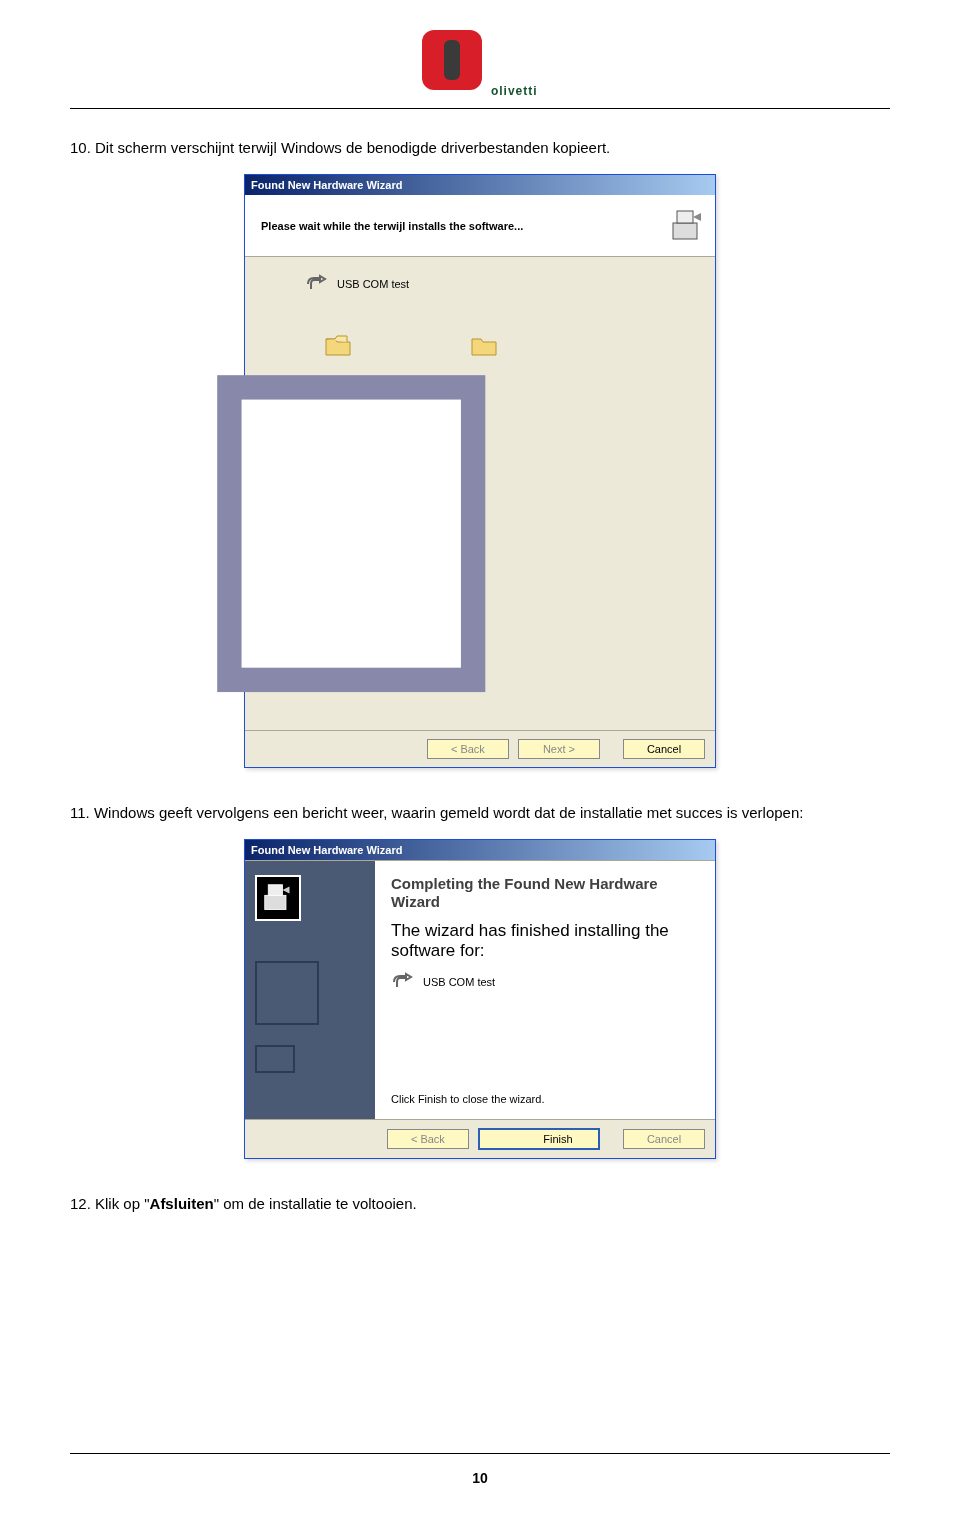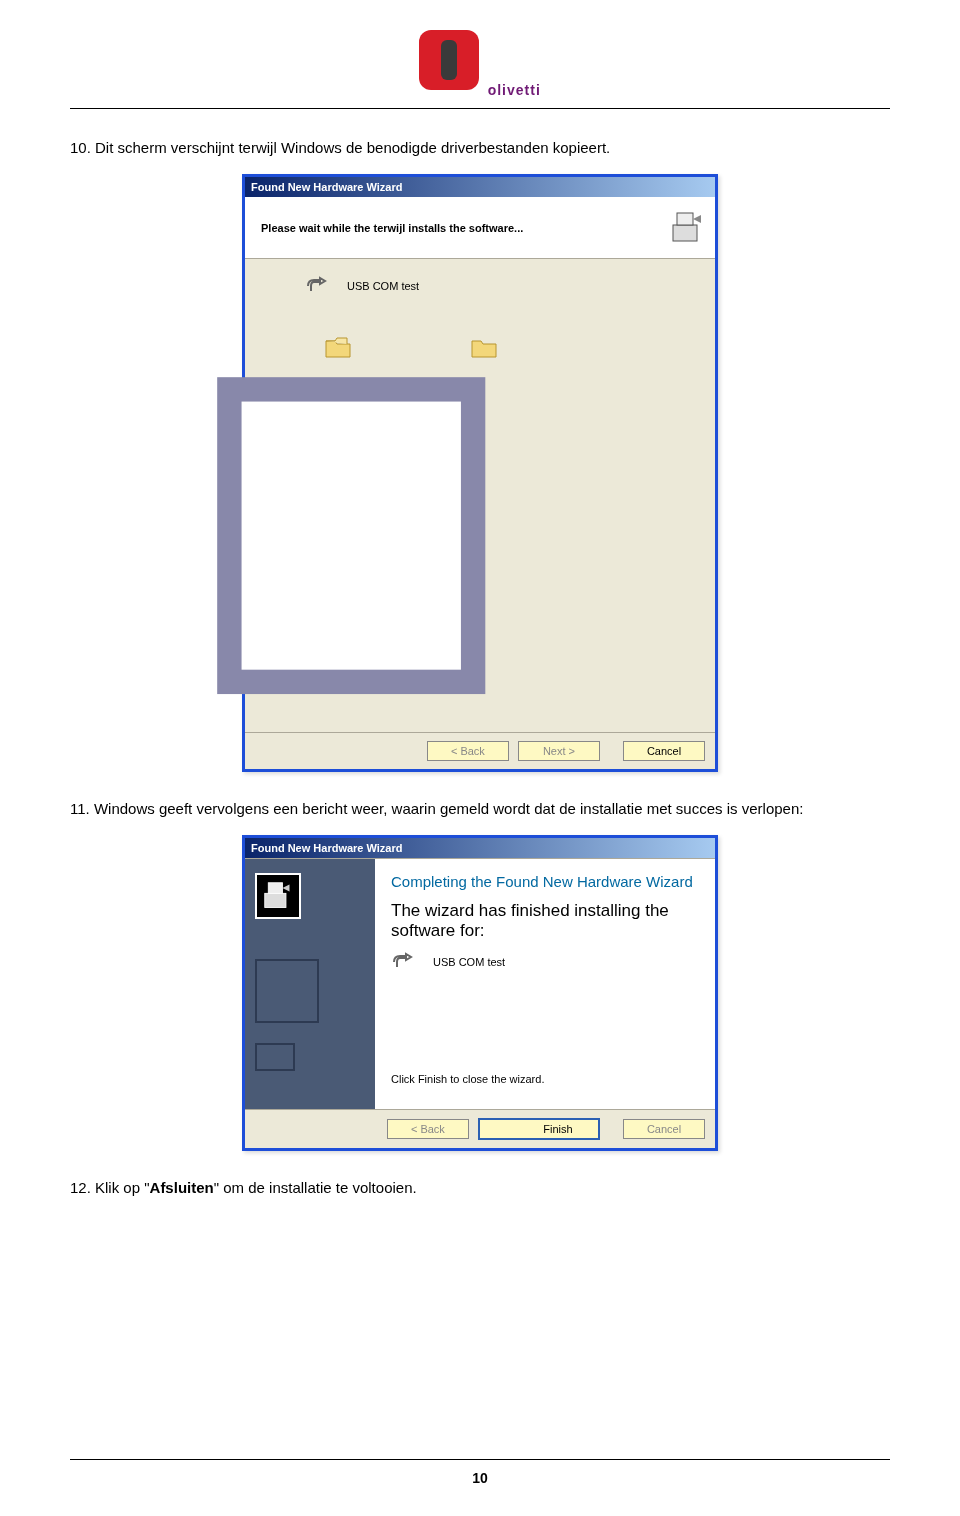--- a/index.html
+++ b/index.html
@@ -36,23 +36,23 @@
     position: absolute;
     left: 22px;
     top: 10px;
     width: 16px;
     height: 40px;
     background: #3a3a3a;
     border-radius: 6px;
   }
   .logo-text {
     display: inline-block;
-    color: #701a75;
-    font-weight: bold;
-    font-size: 14px;
+    color: #14532d;
+    font-weight: bold;
+    font-size: 12px;
     letter-spacing: 1px;
     vertical-align: bottom;
     margin-left: 4px;
     position: relative;
     top: 8px;
   }
   .hr {
     border: none;
     border-top: 1.5px solid #000;
     margin: 8px 0 30px 0;
@@ -63,22 +63,22 @@
     margin: 12px 0 18px 0;
   }
   .bold {
     font-weight: bold;
     text-align: right;
   }
 
   
   .wizard {
     width: 470px;
-    margin: 0 auto 28px auto;
-    border: 3px solid #1d4ed8;
+    margin: 0 auto 36px auto;
+    border: 1px solid #1d4ed8;
     background: #ece9d8;
     box-shadow: 2px 2px 4px rgba(0,0,0,0.15);
     font-family: Tahoma, Arial, sans-serif;
     font-size: 11px;
   }
   .titlebar {
     background: linear-gradient(to right, #0a246a, #a6caf0);
     color: #fff;
     font-weight: bold;
     font-size: 11px;
@@ -107,21 +107,21 @@
   .wizard-body {
     background: #ece9d8;
     border-top: 1px solid #aca899;
     padding: 16px 20px 20px 60px;
     min-height: 200px;
     position: relative;
   }
   .device-row {
     display: flex;
     align-items: center;
-    gap: 20px;
+    gap: 10px;
     margin-bottom: 40px;
   }
   .usb-icon {
     width: 22px;
     height: 22px;
   }
   .progress-area {
     margin-top: 10px;
   }
   .folders-row {
@@ -208,22 +208,22 @@
     height: 24px;
     border: 2px solid #2d3a52;
     margin-top: 20px;
   }
   .right-content {
     flex: 1;
     padding: 14px 16px;
   }
   .wiz-title {
     font-size: 15px;
-    font-weight: normal;
-    color: #0369a1;
+    font-weight: bold;
+    color: #404040;
     margin-bottom: 10px;
     line-height: 1.2;
   }
   .wiz-sub {
     font-size: 17px;
     color: #000;
     margin-bottom: 10px;
   }
   .click-finish {
     font-size: 11px;
@@ -231,21 +231,21 @@
   }
 
   .footer {
     position: absolute;
     bottom: 30px;
     left: 70px;
     right: 70px;
   }
   .footer-line {
     border-top: 1.5px solid #000;
-    padding-top: 10px;
+    padding-top: 16px;
     text-align: center;
     font-weight: bold;
     font-size: 14px;
   }
 </style>
 </head>
 <body>
 
 <div class="page">
 

